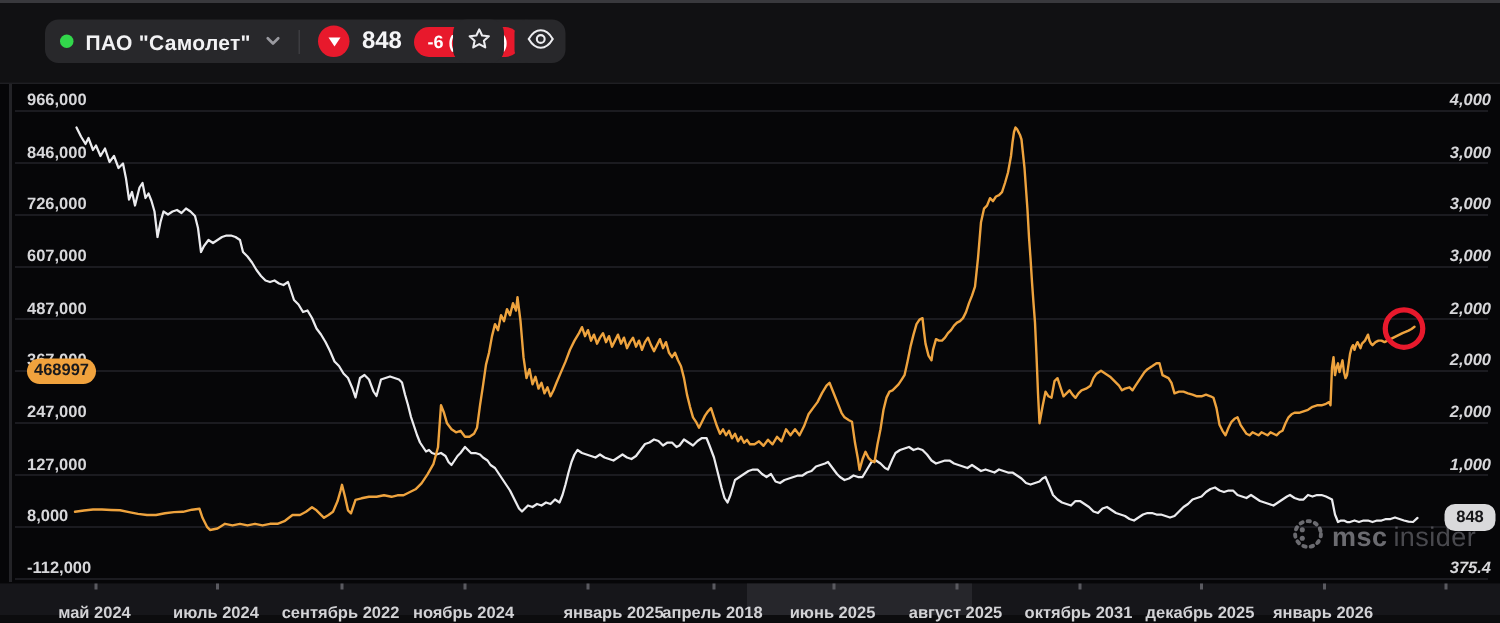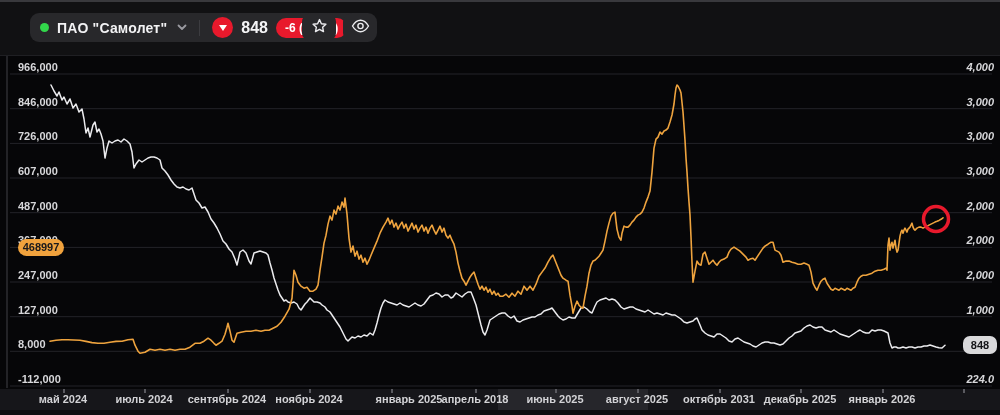--- a/index.html
+++ b/index.html
@@ -33,21 +33,21 @@
   .value-pill{position:absolute;font-size:11px;font-weight:700;text-align:center;}
   .value-pill.left{left:18px;top:153px;width:46px;height:17px;line-height:17px;border-radius:8.5px;background:#f0a23d;color:#19191c;}
   .value-pill.right{left:963px;top:280px;width:34px;height:18px;line-height:18px;border-radius:7px;background:#d9d9db;color:#141417;}
   .watermark{position:absolute;left:860px;top:288px;display:flex;align-items:center;gap:4px;opacity:.8;}
   .wm-b{font-size:18px;font-weight:800;color:#85858b;letter-spacing:.3px;}
   .wm-l{font-size:18px;font-weight:400;color:#5a5a60;letter-spacing:.3px;}
   
   .xaxis{position:absolute;left:0;top:389px;width:1000px;height:21px;background:#16161a;}
   .xseg{position:absolute;left:498px;top:0;width:150px;height:21px;background:#26262b;}
   .xtick{position:absolute;top:0;width:1.5px;height:4px;background:#5a5a60;}
-  .xlab{position:absolute;top:4px;transform:translateX(-50%);font-size:11px;font-weight:600;color:#d2d2d5;white-space:nowrap;}
+  .xlab{position:absolute;top:14px;transform:translateX(-50%);font-size:11px;font-weight:600;color:#d2d2d5;white-space:nowrap;}
 </style>
 </head>
 <body>
 
 <div class="app">
   <div class="top-edge"></div>
 
   <div class="header">
     <div class="ticker-pill">
       <span class="dot"></span>
@@ -113,22 +113,33 @@
       </div>
     <div id="right-labels">
         <div class="ylab right" style="top: 5px;">4,000</div>
         <div class="ylab right" style="top: 39.7px;">3,000</div>
         <div class="ylab right" style="top: 74.4px;">3,000</div>
         <div class="ylab right" style="top: 109px;">3,000</div>
         <div class="ylab right" style="top: 143.7px;">2,000</div>
         <div class="ylab right" style="top: 178.4px;">2,000</div>
         <div class="ylab right" style="top: 213px;">2,000</div>
         <div class="ylab right" style="top: 247.7px;">1,000</div>
-        <div class="ylab right" style="top: 317px;">224.0</div>
+        <div class="ylab right" style="top: 317px;">375.4</div>
       </div>
+    <div class="watermark">
+      <span>
+        <svg width="24" height="24" viewBox="0 0 24 24">
+            <circle cx="12" cy="12" r="8.6" fill="none" stroke="#85858b" stroke-width="2.6" stroke-dasharray="1.6 3.4" stroke-linecap="round"></circle>
+            <circle cx="8.2" cy="9.2" r="1.7" fill="#85858b"></circle>
+            <circle cx="8.2" cy="14.8" r="1.7" fill="#85858b"></circle>
+          </svg>
+      </span>
+      <span class="wm-b">msc</span>
+        <span class="wm-l">insider</span>
+    </div>
     <div class="value-pill left" style="top: 171px; margin-top: 12px;">468997</div>
     <div class="value-pill right" style="top: 280.319px;">848</div>
   </div>
 
   <div class="xaxis">
     <div class="xseg"></div>
     <div id="x-ticks">
         <div class="xtick" style="left: 63px;"></div>
         <div class="xtick" style="left: 144px;"></div>
         <div class="xtick" style="left: 227px;"></div>
@@ -138,21 +149,21 @@
         <div class="xtick" style="left: 555px;"></div>
         <div class="xtick" style="left: 637px;"></div>
         <div class="xtick" style="left: 719px;"></div>
         <div class="xtick" style="left: 800px;"></div>
         <div class="xtick" style="left: 882px;"></div>
         <div class="xtick" style="left: 963px;"></div>
       </div>
     <div id="x-labels">
         <div class="xlab" style="left: 63px;">май 2024</div>
         <div class="xlab" style="left: 144px;">июль 2024</div>
-        <div class="xlab" style="left: 227px;">сентябрь 2024</div>
+        <div class="xlab" style="left: 227px;">сентябрь 2022</div>
         <div class="xlab" style="left: 309px;">ноябрь 2024</div>
         <div class="xlab" style="left: 391px; padding-left: 36px;">январь 2025</div>
         <div class="xlab" style="left: 475px;">апрель 2018</div>
         <div class="xlab" style="left: 555px;">июнь 2025</div>
         <div class="xlab" style="left: 637px;">август 2025</div>
         <div class="xlab" style="left: 719px;">октябрь 2031</div>
         <div class="xlab" style="left: 800px;">декабрь 2025</div>
         <div class="xlab" style="left: 882px;">январь 2026</div>
       </div>
   </div>

